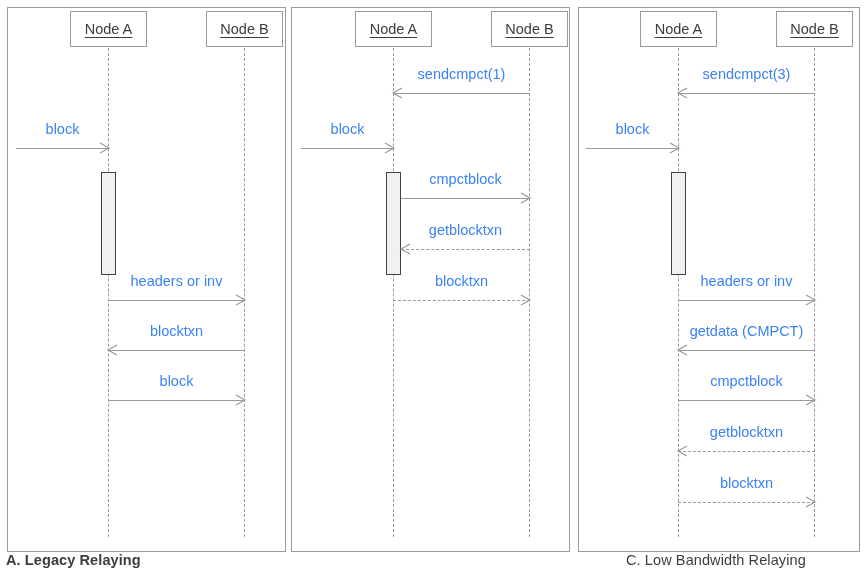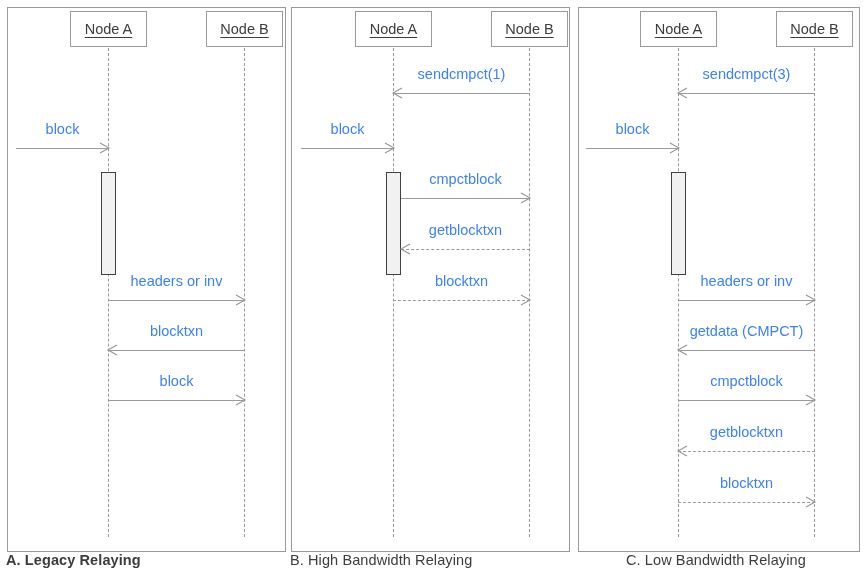--- a/index.html
+++ b/index.html
@@ -231,21 +231,20 @@
       <div class="msg-line dashed"></div>
       <div class="msg-label">blocktxn</div>
       <div class="arrowhead right">
         <svg width="11" height="12" viewBox="0 0 11 12">
             <polyline points="1,1 10,6 1,11" fill="none" stroke="#9a9a9a" stroke-width="1.2"></polyline>
           </svg>
       </div>
     </div>
   </div>
 
-  <div class="panel-caption" style="left:290px;">B. High Bandwidth Relaying</div>
 
   <div class="panel" style="left:578px; width:282px;">
     <div class="panel-frame"></div>
 
     <div class="lifeline" style="left:100px; top:36px; height:494px;"></div>
     <div class="lifeline" style="left:236px; top:36px; height:494px;"></div>
 
     <div class="actor-box" style="left:62px; top:4px; width:77px;">
       <span class="actor-label">Node A</span>
     </div>

